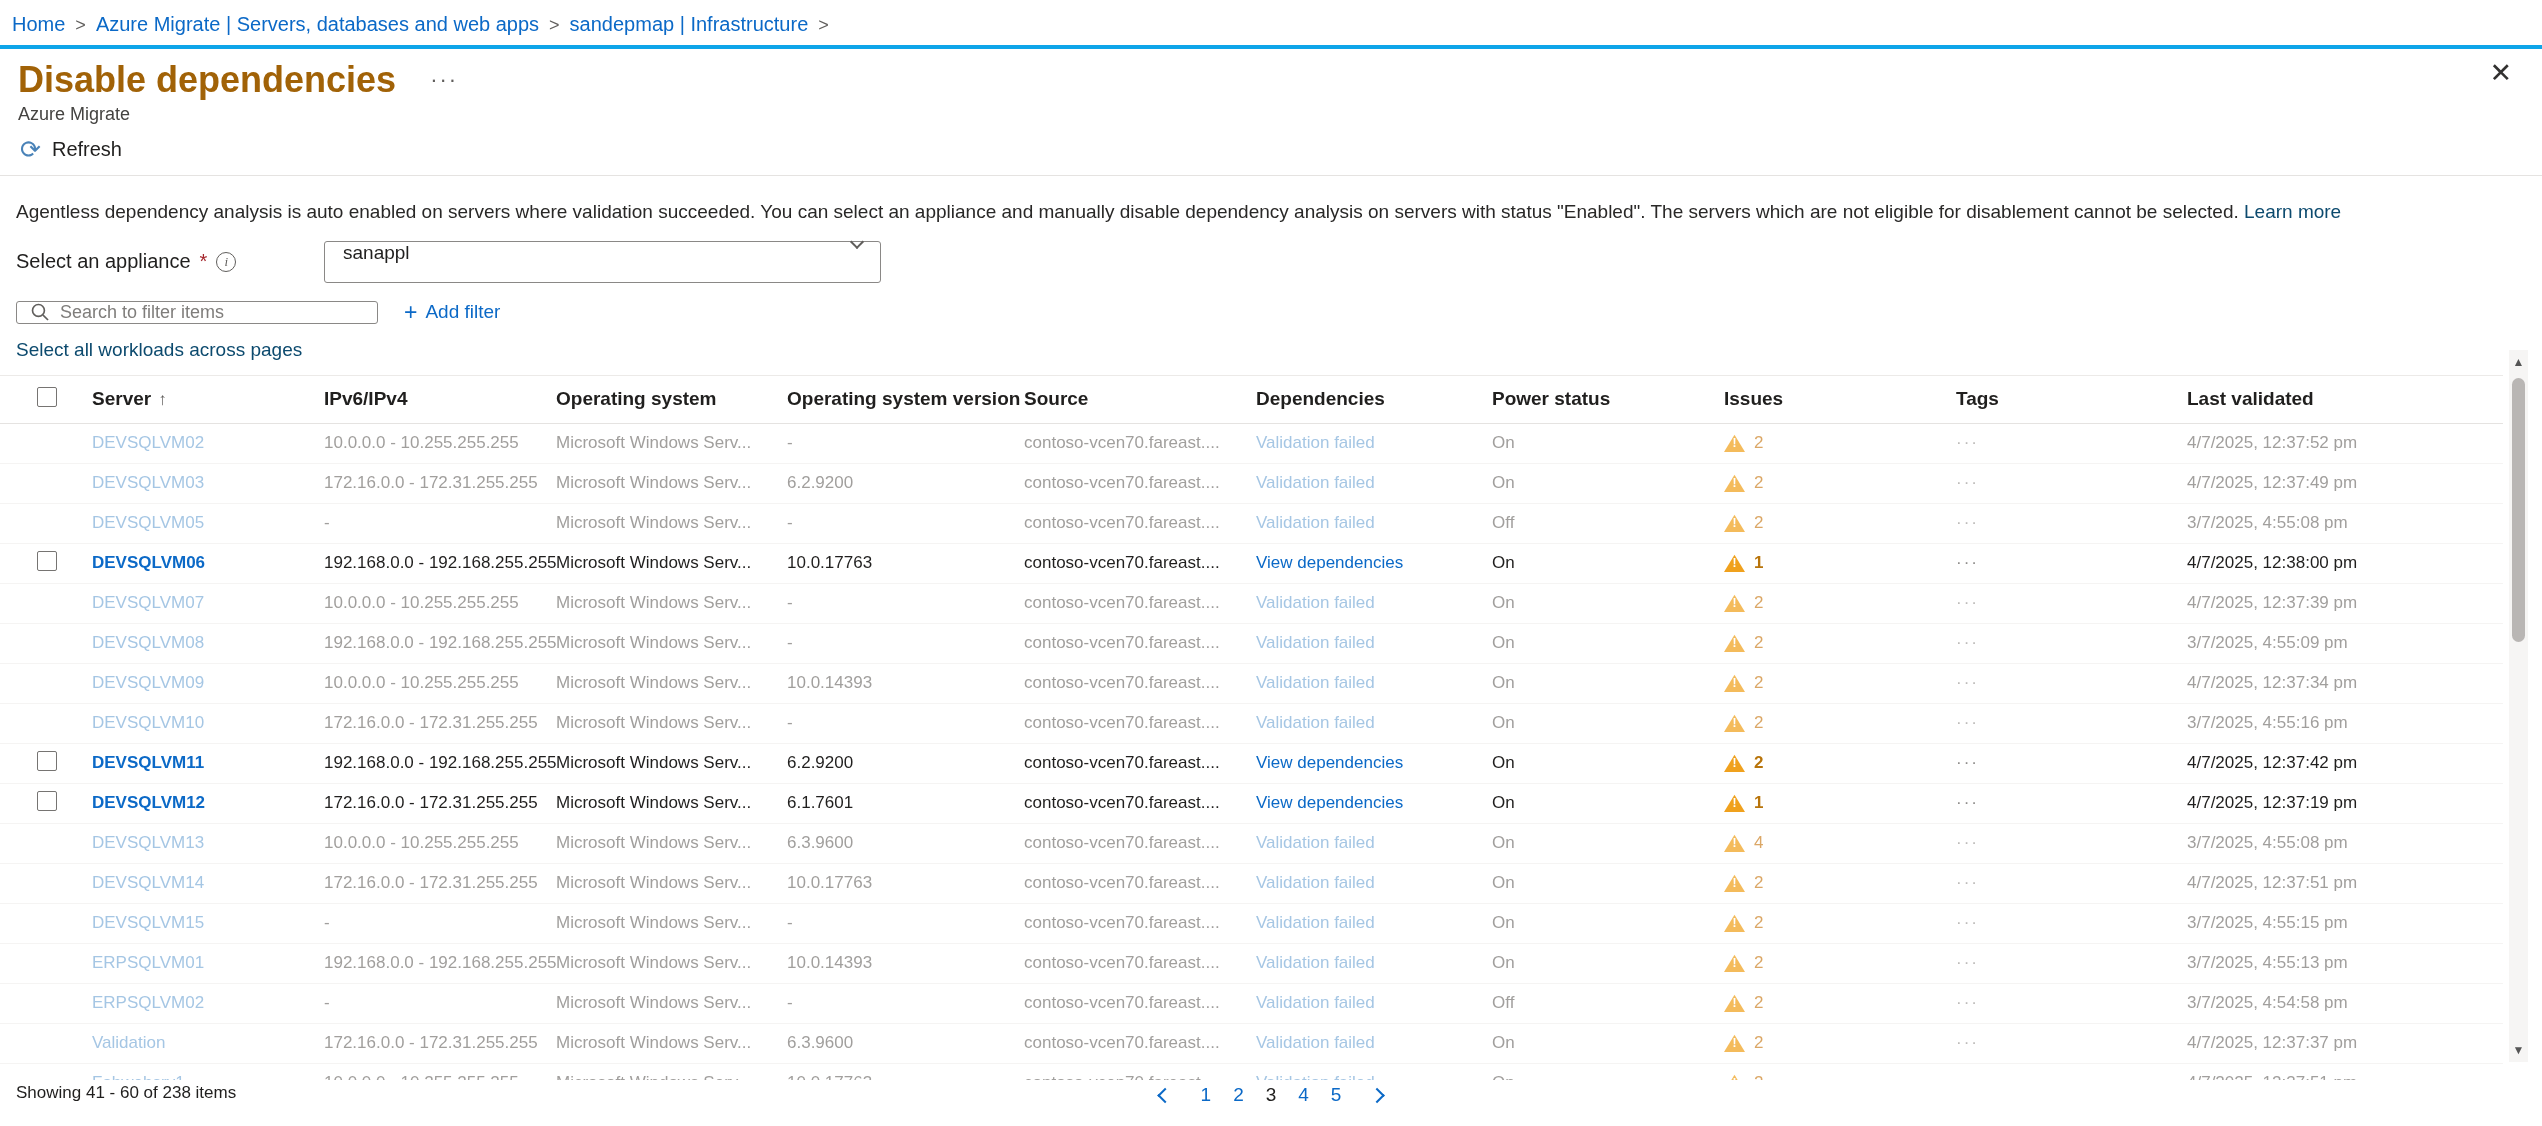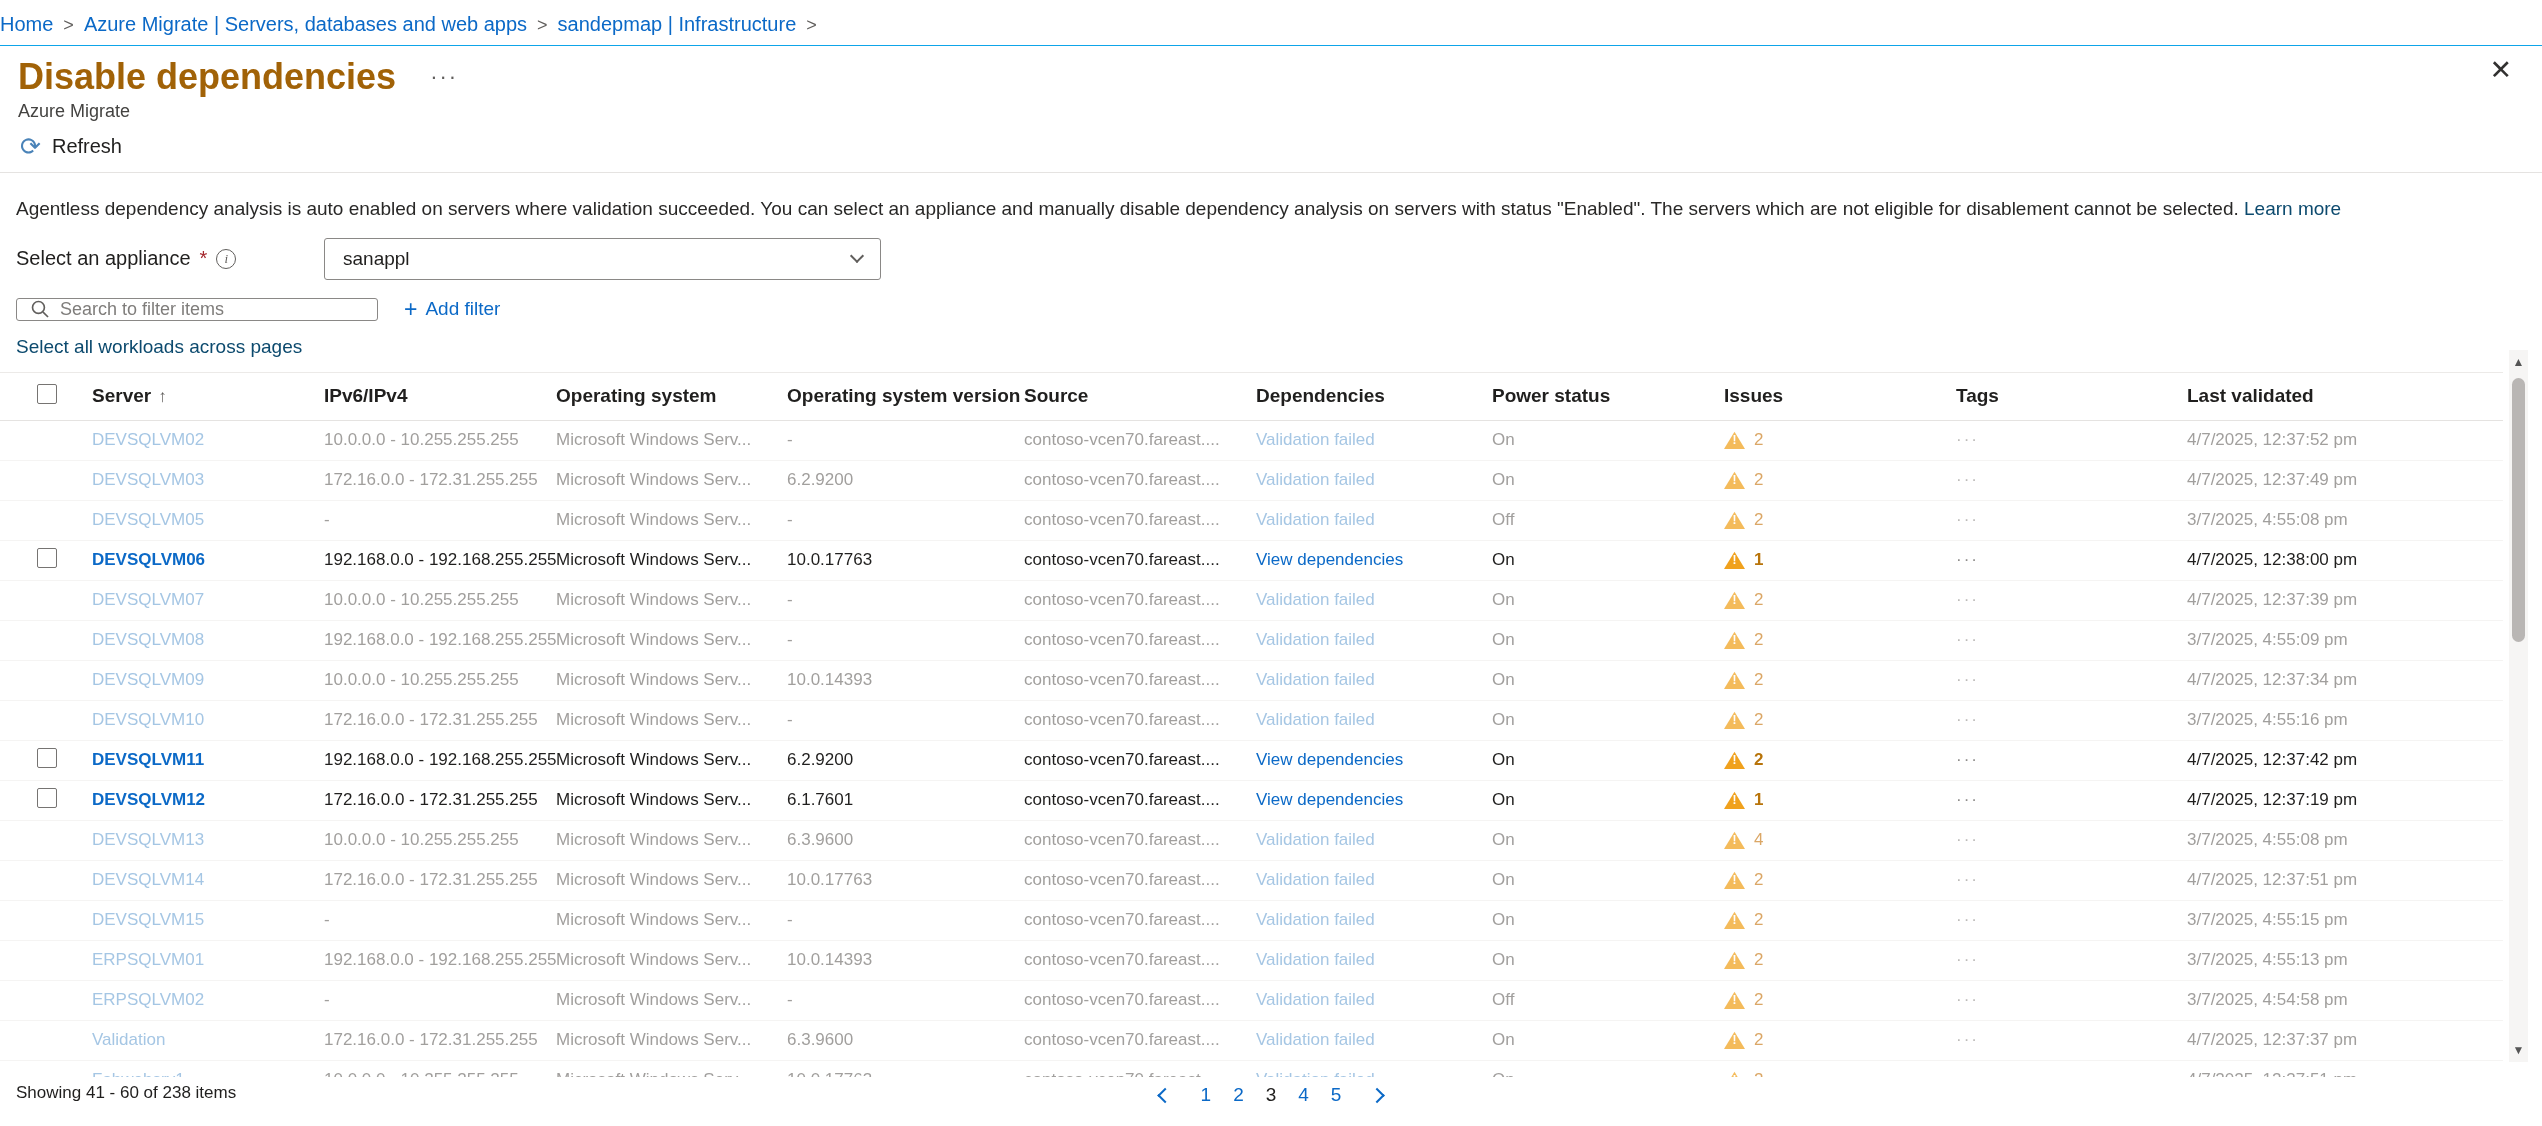--- a/index.html
+++ b/index.html
@@ -2,21 +2,21 @@
 <html><head>
 <meta charset="utf-8">
 <style>
   *{box-sizing:border-box;margin:0;padding:0}
   html,body{width:2542px;height:1126px;overflow:hidden}
   body{font-family:"Liberation Sans",sans-serif;background:#fff;color:#201f1e;position:relative}
   a{text-decoration:none;cursor:pointer}
   .link{color:#0c4a6e}
 
   
-  .breadcrumb{padding:13px 0 9px 0;font-size:20px;border-bottom:1px solid #0ea5e9;white-space:nowrap}
+  .breadcrumb{padding:13px 0 9px 12px;font-size:20px;border-bottom:4px solid #0ea5e9;white-space:nowrap}
   .crumb{color:#0b69c7;cursor:pointer}
   .crumb-sep{color:#605e5c;margin:0 10px;font-size:18px}
 
   
   .title-row{margin-top:10px;padding-left:18px;display:flex;align-items:center;position:relative}
   .title{font-size:36px;font-weight:700;color:#a16207}
   .title-more{color:#605e5c;font-size:22px;margin-left:34px;letter-spacing:2px;cursor:pointer}
   .close-btn{position:absolute;top:-2px;right:30px;font-size:27px;color:#323130;cursor:pointer}
   .subtitle{padding-left:18px;font-size:18px;color:#444341;margin-top:3px}
 
@@ -27,21 +27,21 @@
   .divider{border-bottom:1px solid #e5e3e1;margin-top:13px}
 
   
   .info{margin:24px 20px 0 16px;font-size:19px;color:#292827;line-height:1.3}
 
   
   .appliance-row{margin:16px 12px 0 16px;display:flex;align-items:center}
   .appliance-label{width:308px;display:flex;align-items:center;gap:9px;font-size:20px;color:#201f1e}
   .req{color:#a4262c}
   .info-icon{display:inline-flex;align-items:center;justify-content:center;width:20px;height:20px;border:1px solid #605e5c;border-radius:50%;font-size:13px;color:#605e5c;font-style:italic;font-family:"Liberation Serif",serif}
-  .select{width:557px;height:42px;border:1px solid #8a8886;border-radius:3px;display:flex;align-items:center;justify-content:space-between;padding:0 18px;font-size:19px;color:#201f1e;cursor:pointer;background:#fff}
+  .select{width:557px;height:42px;border:1px solid #8a8886;border-radius:3px;display:flex;align-items:flex-start;justify-content:space-between;padding:0 18px;font-size:19px;color:#201f1e;cursor:pointer;background:#fff}
   .chev{display:inline-block;width:10px;height:10px;border-left:2px solid #605e5c;border-bottom:2px solid #605e5c}
   .chev-down{transform:rotate(-45deg);margin-top:-5px}
 
   
   .filter-row{margin:18px 0 0 16px;display:flex;align-items:center;gap:26px}
   .searchbox{width:362px;height:23px;border:1px solid #8a8886;border-radius:3px;display:flex;align-items:center;padding:0 12px;gap:9px;background:#fff}
   .search-input{border:none;outline:none;flex:1;font-family:inherit;font-size:18px;color:#201f1e;background:transparent}
   .search-input::placeholder{color:#7f7d7b}
   .add-filter{display:inline-flex;align-items:center;gap:8px;background:none;border:none;font-family:inherit;font-size:19px;color:#0b69c7;cursor:pointer}
   .plus{font-size:23px;line-height:1}

